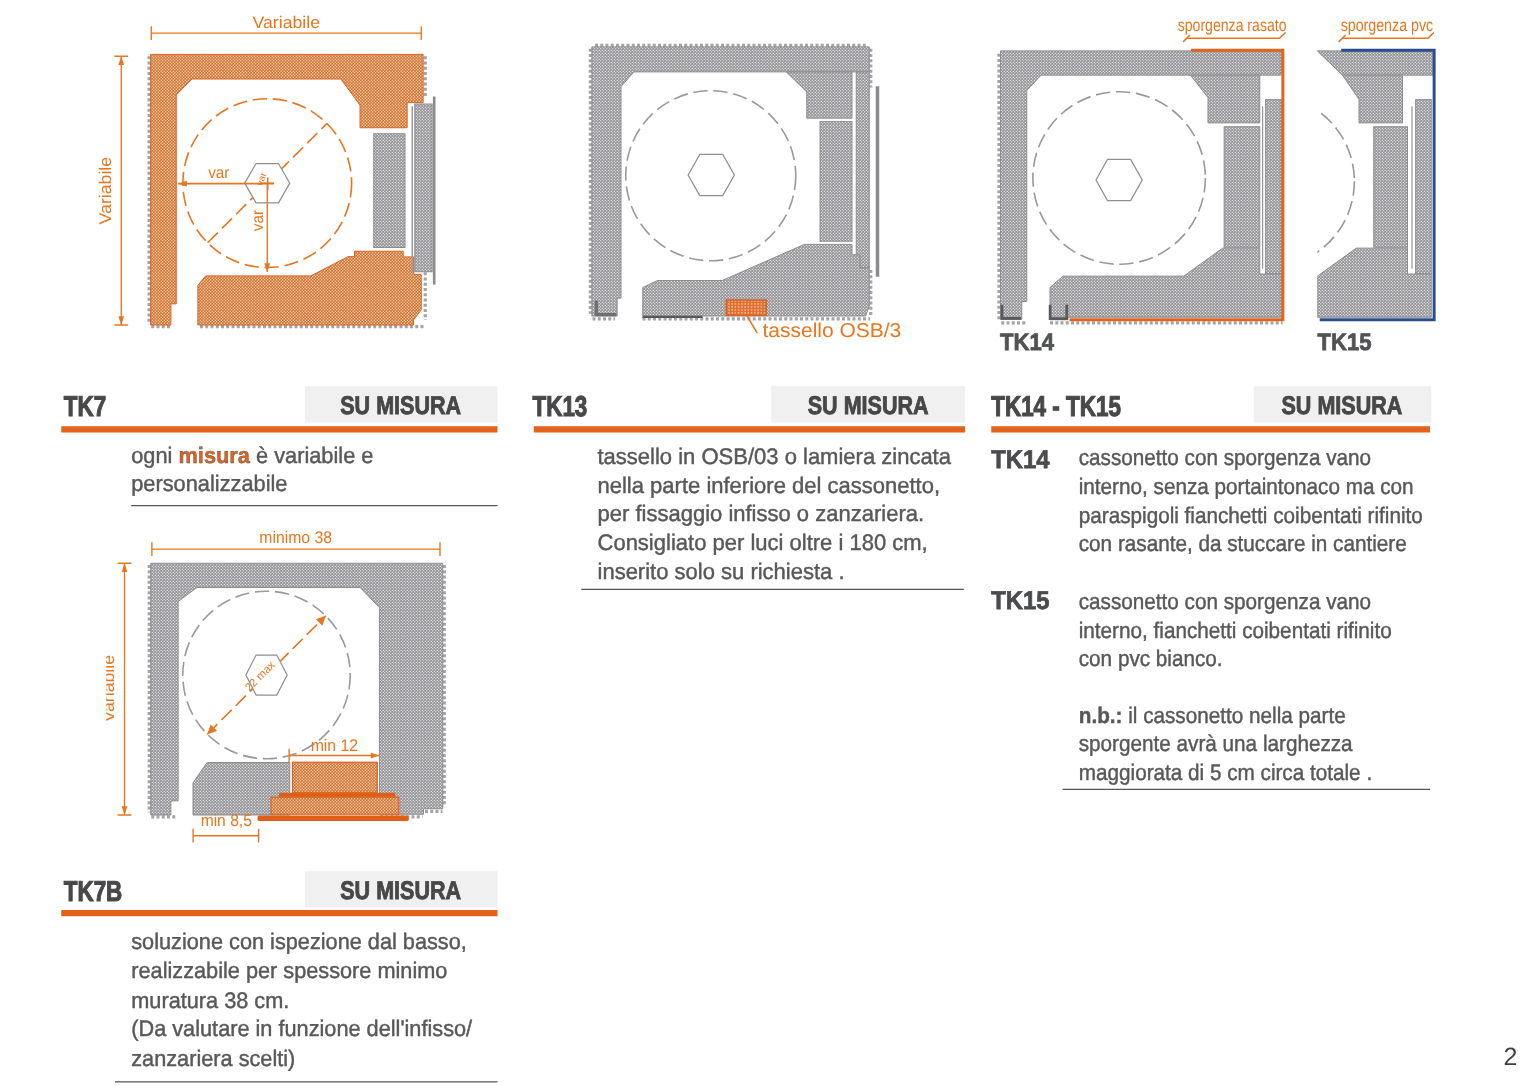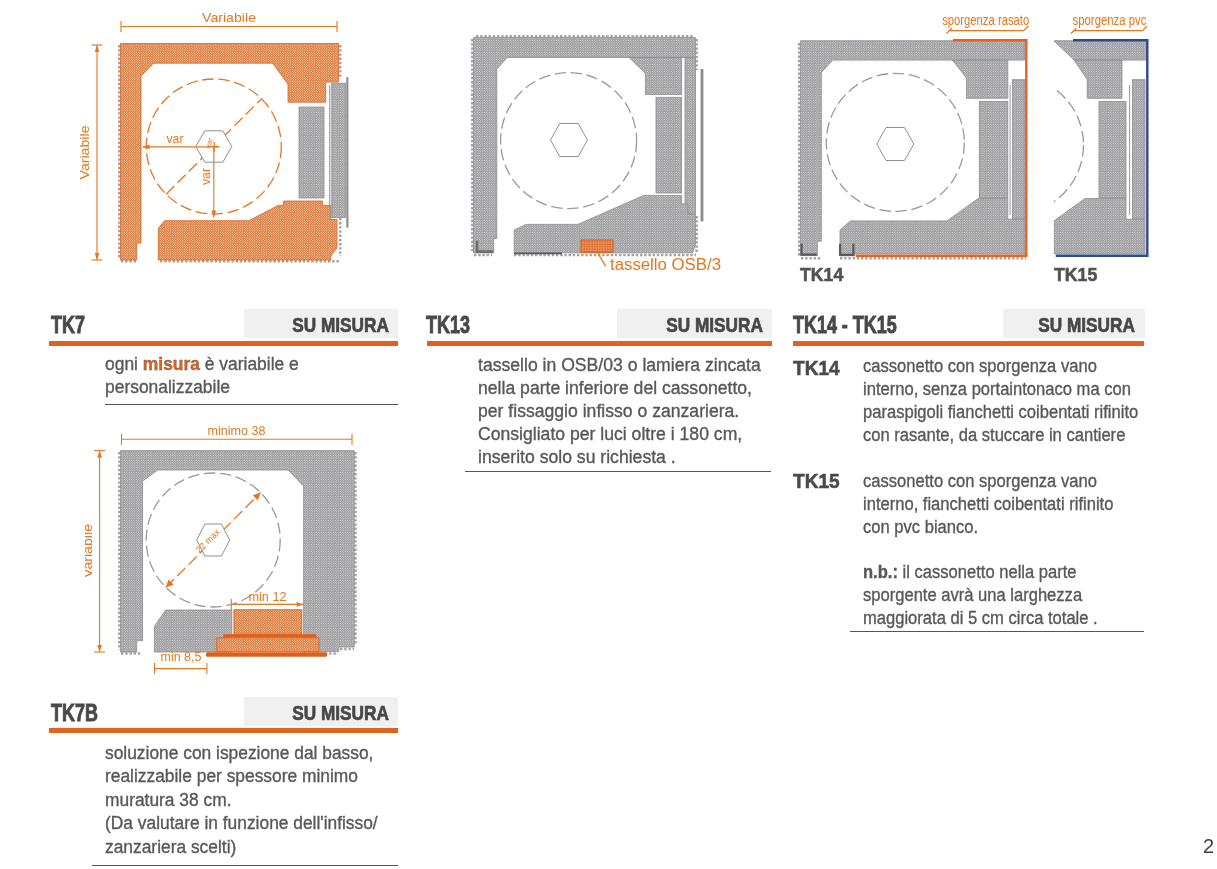--- a/index.html
+++ b/index.html
@@ -1,18 +1,18 @@
 <!DOCTYPE html>
 <html><head><meta charset="utf-8">
 <style>
 html,body{margin:0;padding:0;}
 body{width:1217px;height:869px;background:#fff;font-family:"Liberation Sans",sans-serif;position:relative;overflow:hidden;}
 .abs{position:absolute;}
 .title{font-weight:bold;font-size:23px;color:#48484A;transform:scaleX(0.78);transform-origin:0 0;white-space:nowrap;line-height:28px;-webkit-text-stroke:0.9px #48484A;}
-.badge{background:#F0F0F0;height:29px;display:flex;align-items:center;justify-content:flex-end;}
+.badge{background:#F0F0F0;height:29px;display:flex;align-items:center;justify-content:center;}
 .badge span{font-weight:bold;font-size:20.5px;color:#474748;transform:scaleX(0.84);white-space:nowrap;position:relative;top:1.5px;-webkit-text-stroke:0.7px #474748;}
 .obar{background:#E2621B;height:5px;}
 .para{font-size:18px;color:#58585A;line-height:23px;transform-origin:0 0;white-space:nowrap;-webkit-text-stroke:0.35px #58585A;}
 .para b{font-weight:bold;}
 .hr{background:#565658;height:1.2px;}
 .blab{font-weight:bold;font-size:20.5px;color:#4A4B4D;line-height:23px;white-space:nowrap;transform:scaleX(0.93);transform-origin:0 0;-webkit-text-stroke:0.6px #4A4B4D;}
 .dlab{font-weight:bold;font-size:19px;color:#515254;line-height:23px;transform:scaleX(0.93);transform-origin:0 0;white-space:nowrap;-webkit-text-stroke:0.6px #515254;}
 .org{color:#E2621B;font-weight:bold;}
 </style></head>
 <body>

